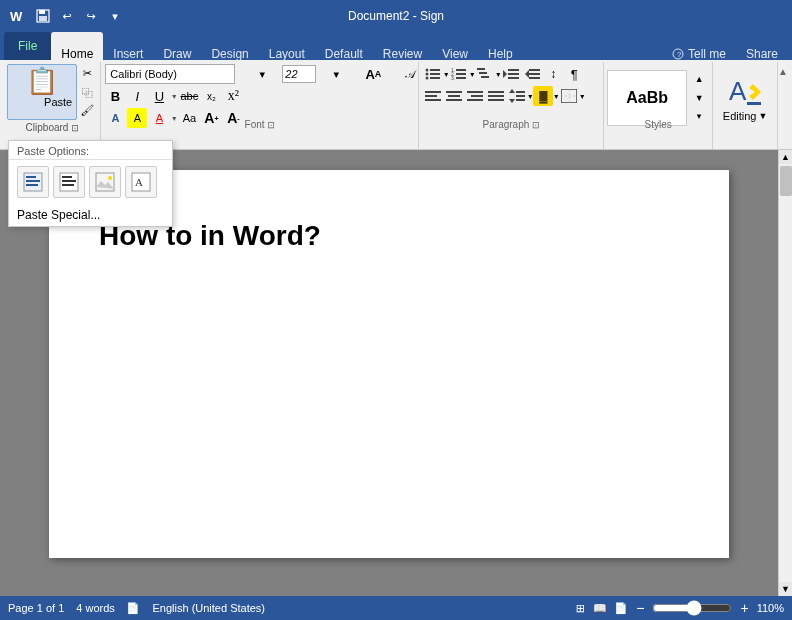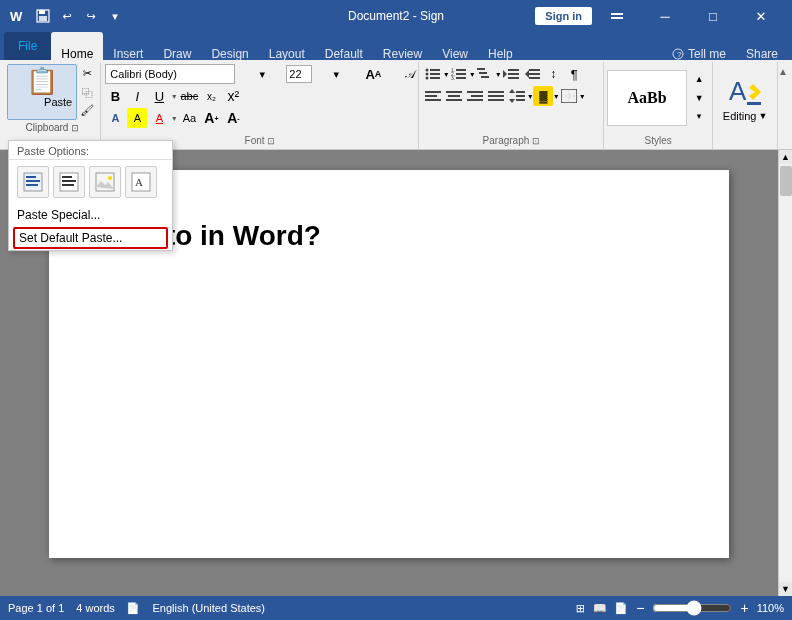--- a/index.html
+++ b/index.html
@@ -36,21 +36,21 @@
       padding: 20px 10px 5px;
       font-size: 12px;
       color: rgba(255,255,255,0.85);
       cursor: pointer;
       border-radius: 3px 3px 0 0;
       height: 28px;
       display: flex;
       align-items: center;
     }
     .ribbon-tab.active { background: #f0f0f0; color: #000; font-weight: 400; }
-    .ribbon-tab.file { background: #1e4078; color: #0ea5e9; padding: 4px 14px 5px; }
+    .ribbon-tab.file { background: #1e4078; color: #86efac; padding: 4px 14px 5px; }
 
     
     #ribbon-body {
       background: #f0f0f0;
       border-bottom: 1px solid #c8c8c8;
       display: flex;
       align-items: stretch;
       height: 90px;
       padding: 2px 4px 0;
       position: relative;
@@ -64,21 +64,21 @@
       padding: 2px 4px;
       border-right: 1px solid #d0d0d0;
       min-width: 48px;
       position: relative;
     }
     .ribbon-group:last-child { border-right: none; }
     .group-label {
       font-size: 10px;
       color: #666;
       position: absolute;
-      bottom: 3px;
+      bottom: 19px;
       left: 50%;
       transform: translateX(-50%);
       white-space: nowrap;
     }
     .group-content { display: flex; align-items: flex-start; flex: 1; padding-bottom: 16px; }
 
     
     .paste-group { min-width: 70px; }
     .small-btn { width: 20px; height: 20px; background: transparent; border: none; cursor: pointer; display: flex; align-items: center; justify-content: center; font-size: 11px; border-radius: 2px; }
 
@@ -242,32 +242,20 @@
             <rect x="3" y="1" width="6" height="4" fill="white"></rect>
             <rect x="3" y="7" width="8" height="5" fill="white" opacity="0.8"></rect>
           </svg>
       </div>
       <div class="qa-btn" title="Undo">↩</div>
       <div class="qa-btn" title="Redo">↪</div>
       <div class="qa-btn">▾</div>
     </div>
   </div>
   <div class="title-center">Document2 - Sign</div>
-  <div class="title-right">
-    <button class="sign-in-btn">Sign in</button>
-    <div class="titlebar-btn">
-      <svg width="14" height="14" viewBox="0 0 14 14">
-          <rect x="1" y="4" width="12" height="2" fill="white"></rect>
-          <rect x="1" y="8" width="12" height="2" fill="white"></rect>
-        </svg>
-    </div>
-    <div class="titlebar-btn">─</div>
-    <div class="titlebar-btn">□</div>
-    <div class="titlebar-btn close">✕</div>
-  </div>
 </div>
 
 <div id="ribbon-tabs">
   <div class="ribbon-tab file">File</div>
   <div class="ribbon-tab active">Home</div>
   <div class="ribbon-tab">Insert</div>
   <div class="ribbon-tab">Draw</div>
   <div class="ribbon-tab">Design</div>
   <div class="ribbon-tab">Layout</div>
   <div class="ribbon-tab">Default</div>
@@ -306,34 +294,34 @@
       </div>
     </div>
   </div>
 
   <div class="ribbon-group font-group">
     <div class="group-content" style="flex-direction:column; gap:2px; width:100%; padding-bottom:16px;">
       <div class="font-row1">
         <input class="font-name-box" type="text" value="Calibri (Body)" style="">
         <div class="ribbon-small-btn">▾</div>
         <div class="ribbon-small-btn">
-          <input style="width: 26px; height: 18px; border: 1px solid rgb(170, 170, 170); font-size: 11px; padding: 1px 2px;" value="22">
+          <input style="width: 34px; height: 18px; border: 1px solid rgb(170, 170, 170); font-size: 11px; padding: 1px 2px; font-style: italic;" value="22">
         </div>
         <div class="ribbon-small-btn">▾</div>
         <div class="ribbon-small-btn" style="font-size:13px;font-weight:bold;">A<span style="font-size:9px;">A</span></div>
         <div class="ribbon-small-btn">𝒜</div>
       </div>
       <div class="font-row2">
         <div class="ribbon-small-btn btn-bold" style="font-weight:bold; font-size:13px;">B</div>
         <div class="ribbon-small-btn btn-italic" style="font-style:italic; font-size:13px;">I</div>
         <div class="ribbon-small-btn btn-underline" style="text-decoration:underline; font-size:13px;">U</div>
         <div style="font-size:8px; color:#555; margin:0 1px;">▾</div>
         <div class="ribbon-small-btn" style="text-decoration:line-through; font-size:11px;">abc</div>
         <div class="ribbon-small-btn" style="font-size:10px;">x₂</div>
-        <div class="ribbon-small-btn" style="font-size:14px;">x²</div>
+        <div class="ribbon-small-btn" style="font-size:14px;font-family:Liberation Serif, serif;">x²</div>
       </div>
       <div class="font-row3">
         <div class="ribbon-small-btn" style="font-size:11px; color:#2b579a; font-weight:bold;">A</div>
         <div class="ribbon-small-btn" style="font-size:11px; background:yellow; color:black;">A</div>
         <div class="ribbon-small-btn" style="font-size:11px; color:red; text-decoration:underline; text-decoration-color:red;">A</div>
         <div style="font-size:8px; color:#555; margin:0 1px;">▾</div>
         <div class="ribbon-small-btn" style="font-size:11px;">Aa</div>
         <div class="ribbon-small-btn" style="font-size:14px; font-weight:bold;">A<sup style="font-size:7px;">+</sup></div>
         <div class="ribbon-small-btn" style="font-size:14px; font-weight:bold;">A<sup style="font-size:7px;">-</sup></div>
       </div>
@@ -442,21 +430,21 @@
             </svg>
         </div>
         <div style="font-size:8px;">▾</div>
       </div>
     </div>
     <div class="group-label">Paragraph <span class="rl-expand">⊡</span></div>
   </div>
 
   <div class="ribbon-group styles-group">
     <div class="group-content" style="align-items:center; justify-content:center; padding-bottom:16px;">
-      <div style="border:1px solid #ccc; background:white; width:80px; height:56px; display:flex; align-items:center; justify-content:center; cursor:pointer; font-size:16px; font-weight:bold;font-family:Liberation Serif, serif;">
+      <div style="border:1px solid #ccc; background:white; width:80px; height:56px; display:flex; align-items:center; justify-content:center; cursor:pointer; font-size:16px; font-weight:bold;">
         AaBb
       </div>
       <div style="display:flex; flex-direction:column; justify-content:space-around; margin-left:2px; height:56px;">
         <div class="ribbon-small-btn" style="font-size:9px;">▲</div>
         <div class="ribbon-small-btn" style="font-size:9px;">▼</div>
         <div class="ribbon-small-btn" style="font-size:9px;">▾</div>
       </div>
     </div>
     <div class="group-label">Styles</div>
   </div>
@@ -510,21 +498,20 @@
         </svg>
     </div>
     <div class="paste-option-btn" title="Keep Text Only">
       <svg width="22" height="22" viewBox="0 0 22 22">
           <rect x="2" y="2" width="18" height="18" fill="#fff" stroke="#999" stroke-width="1"></rect>
           <text x="5" y="15" font-size="11" fill="#333" font-family="serif">A</text>
         </svg>
     </div>
   </div>
   <div class="paste-menu-item">Paste Special...</div>
-  <div class="paste-menu-item highlighted">Set Default Paste...</div>
 </div>
 
 <div class="flex-row" style="height: calc(620px - 32px - 28px - 90px - 24px); background:#808080;">
   <div id="doc-area" style="flex:1; display:flex; justify-content:center; padding:20px; overflow:hidden;">
     <div id="doc-page">
       <div class="cursor-line"></div>
       <div class="doc-text">How to in Word?</div>
     </div>
   </div>
   <div id="scroll-bar">

